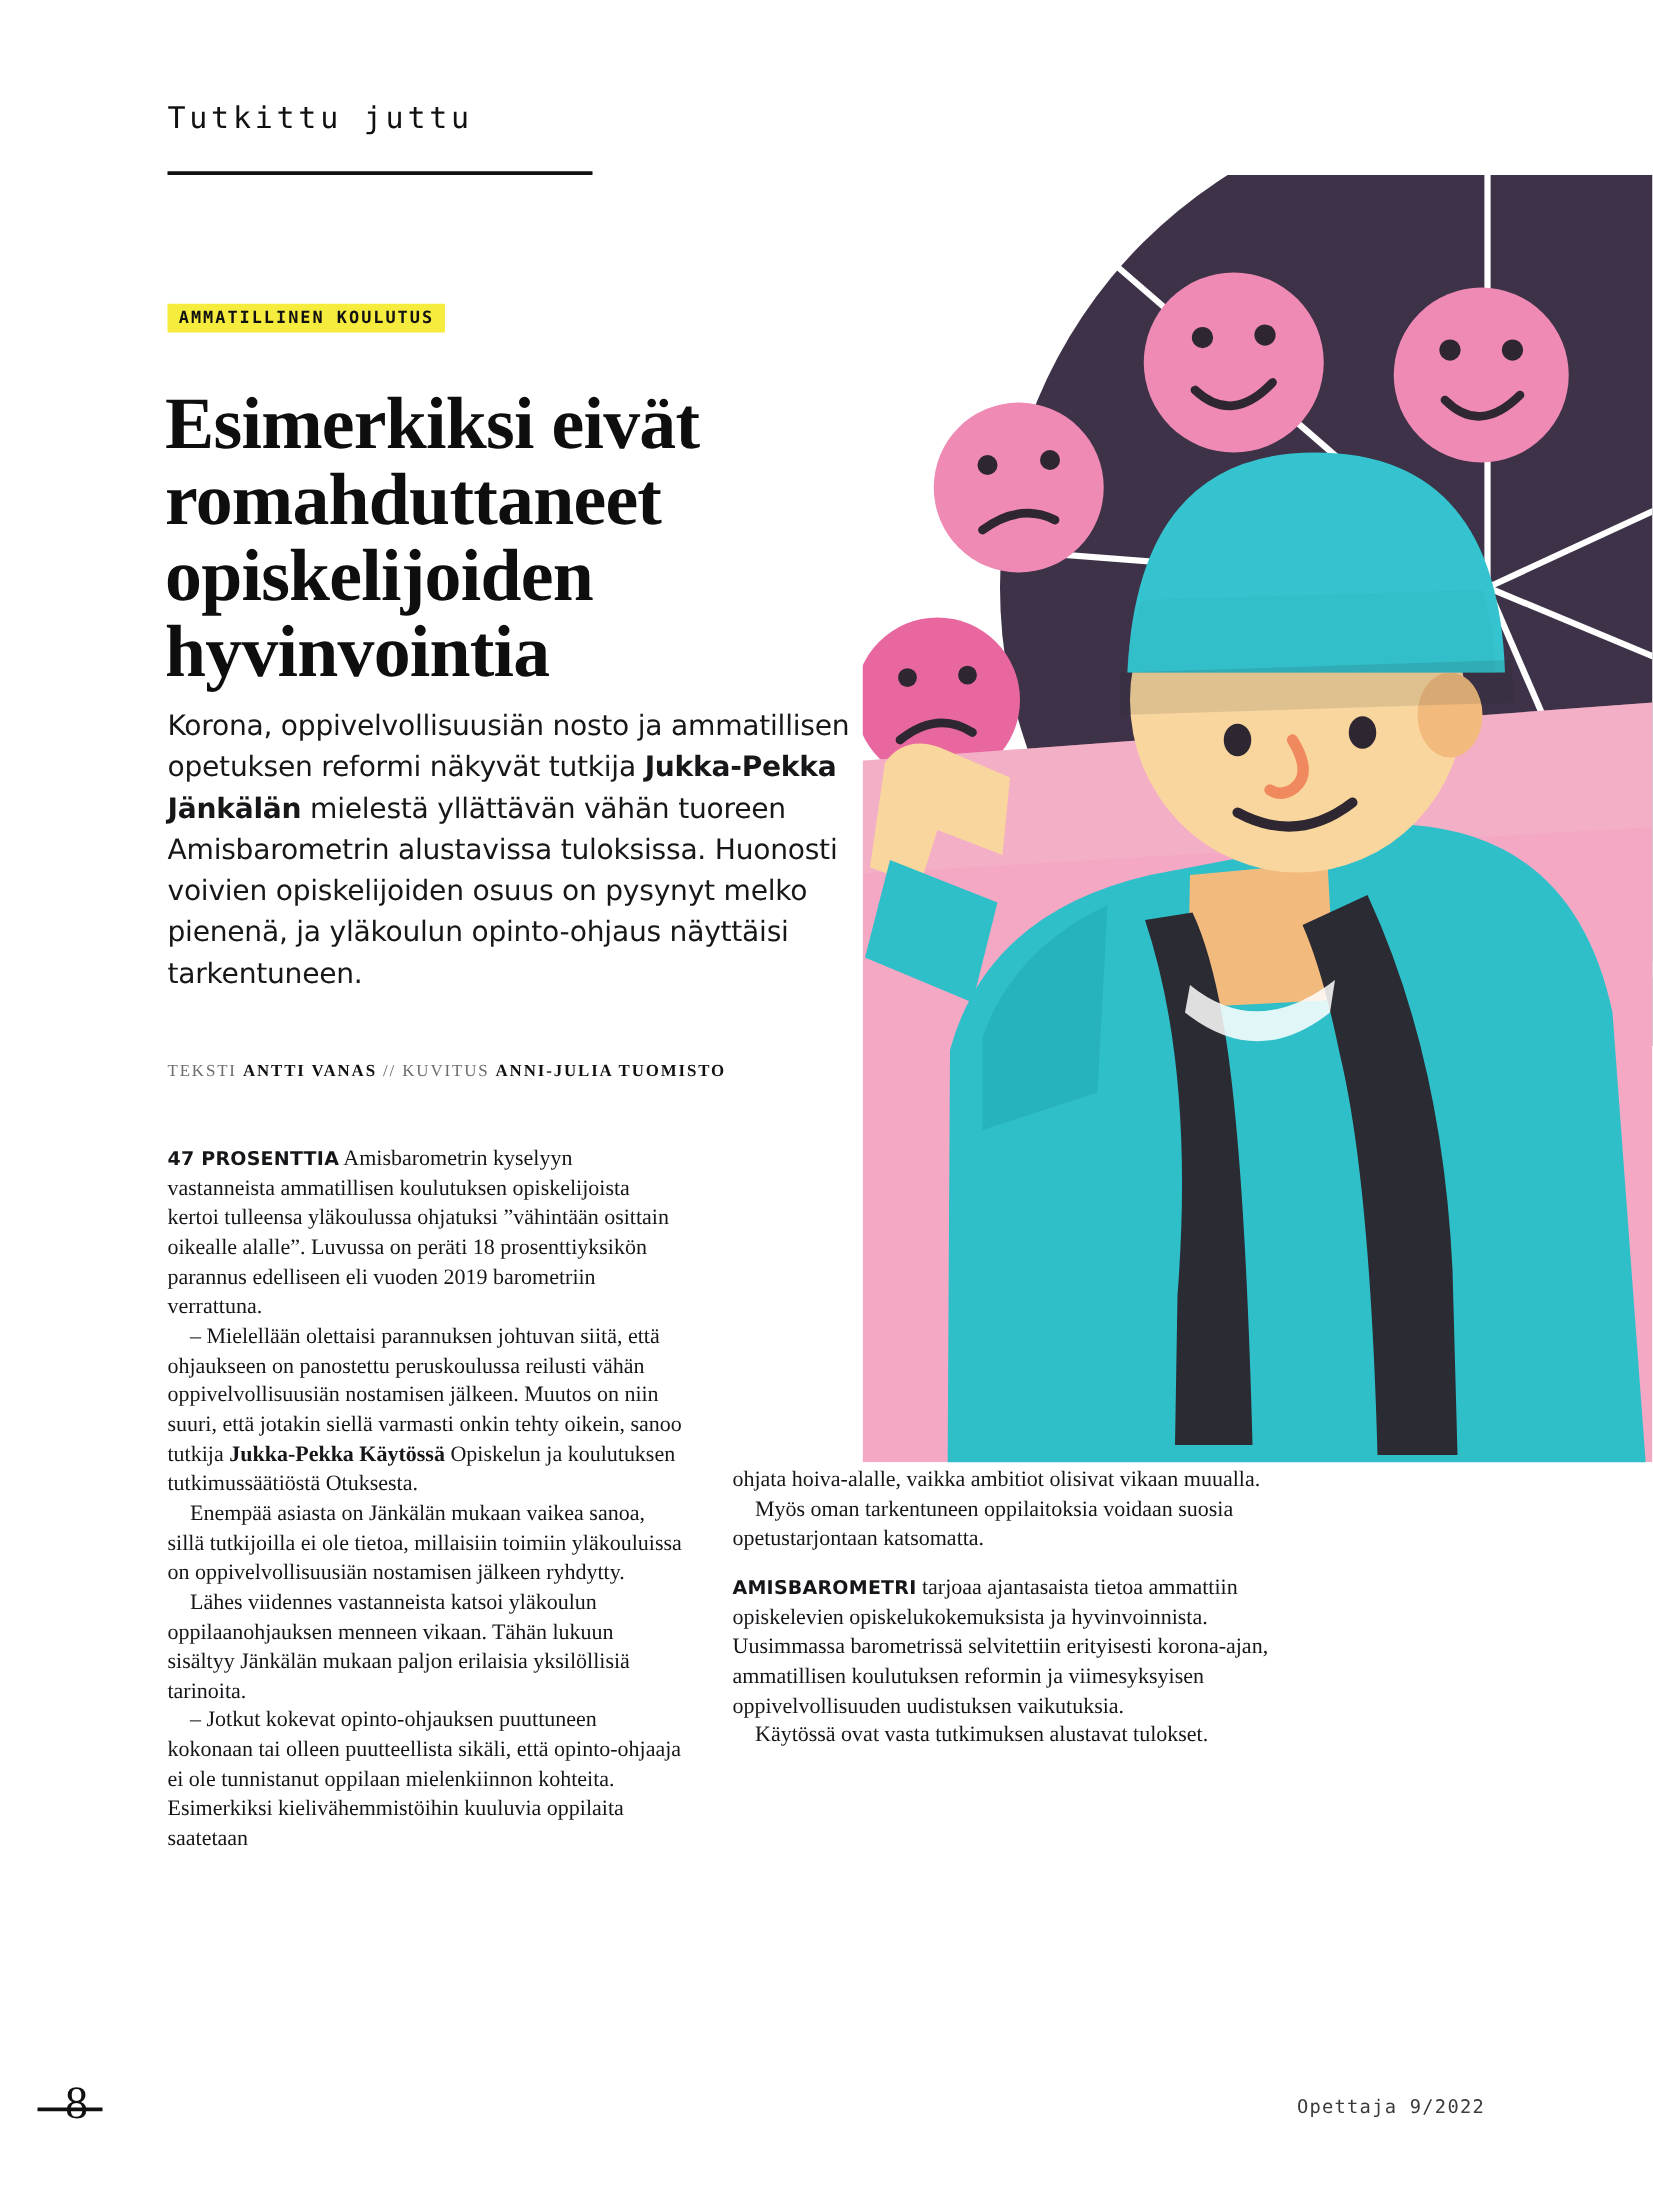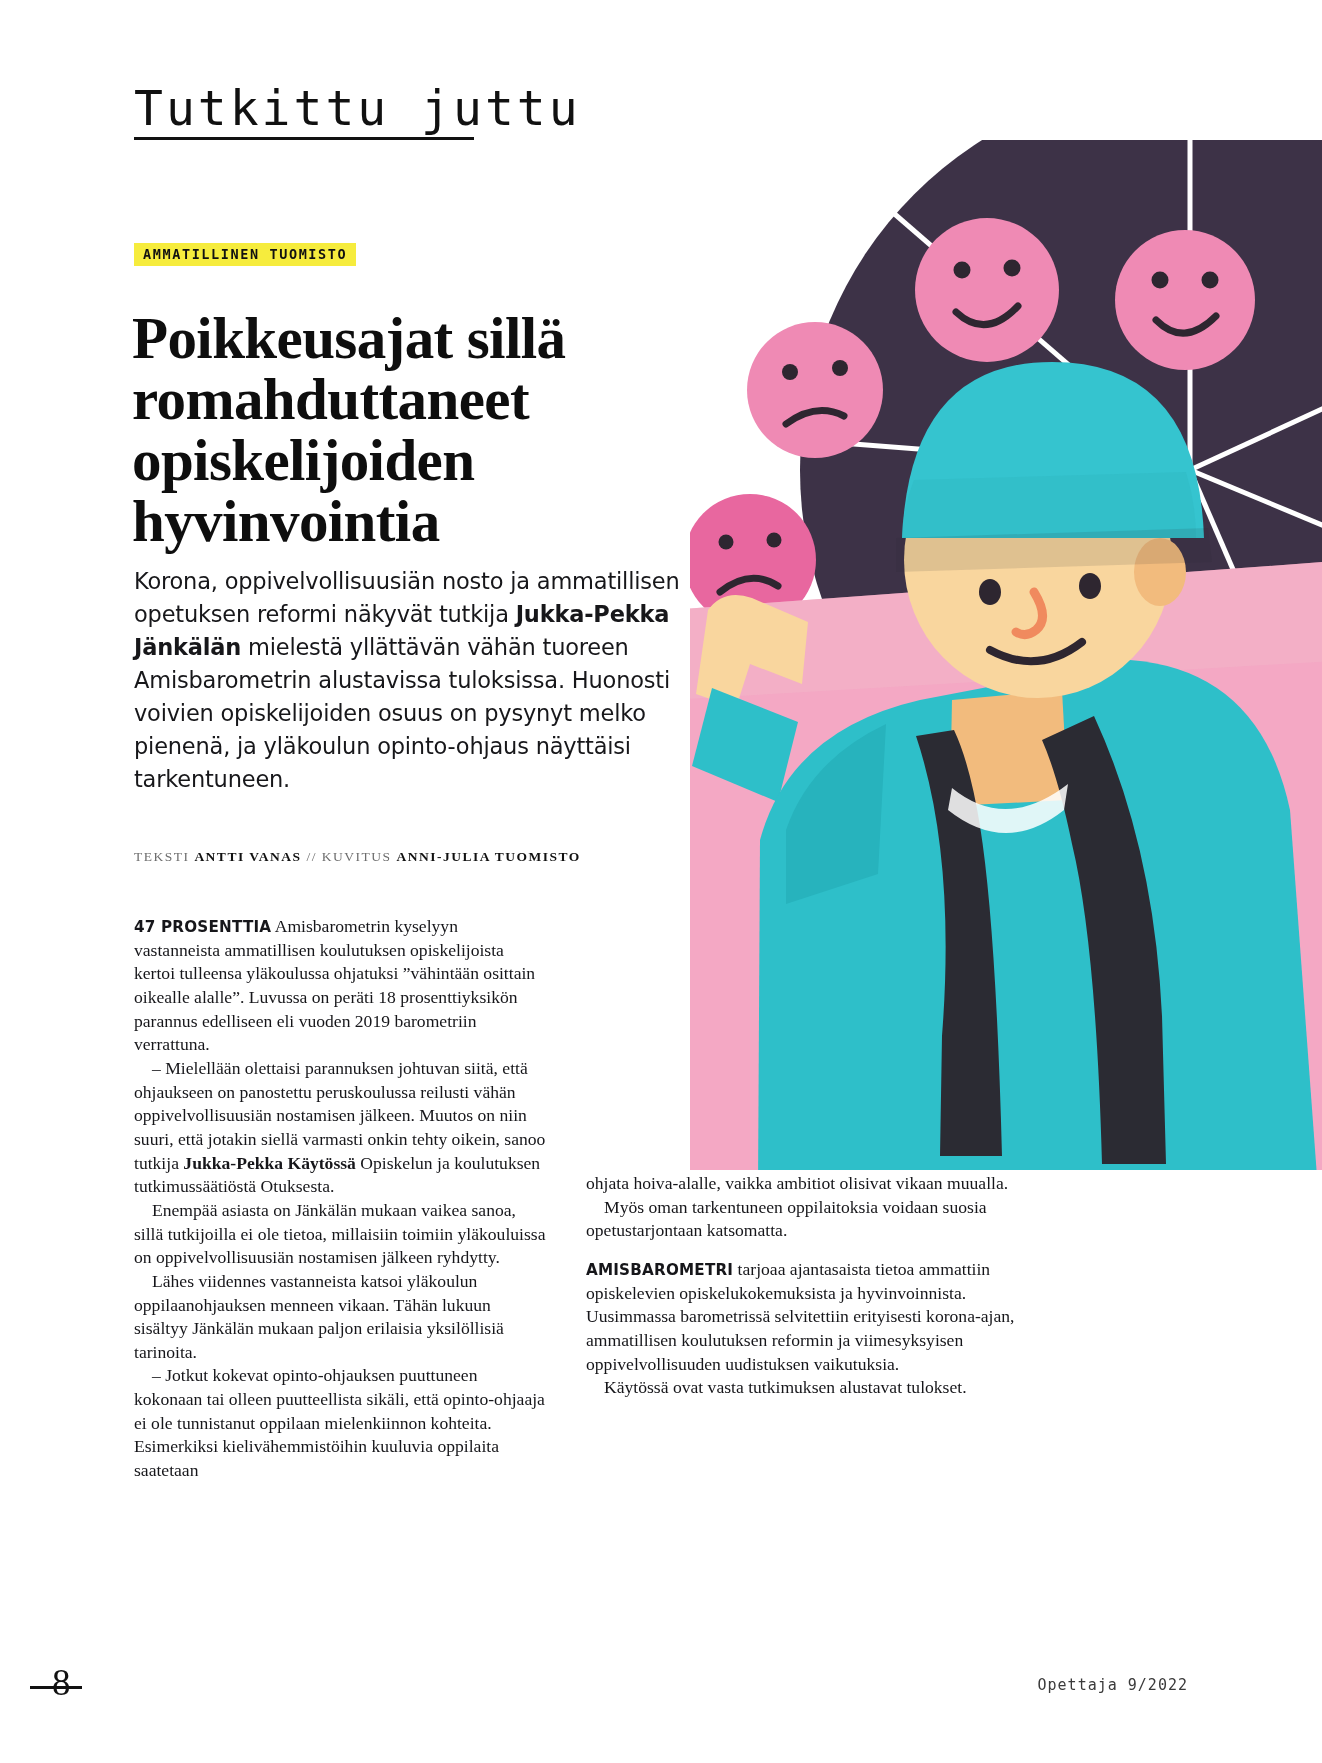--- a/index.html
+++ b/index.html
@@ -22,21 +22,21 @@
     inset: 0;
     background: #ffffff;
   }
 
   
   .section-kicker {
     position: absolute;
     left: 134px;
     top: 80px;
     font-family: "DejaVu Sans Mono", monospace;
-    font-size: 48px;
+    font-size: 24px;
     letter-spacing: 3px;
     color: #111;
     font-weight: 400;
   }
   .kicker-rule {
     position: absolute;
     left: 134px;
     top: 137px;
     width: 340px;
     height: 3px;
@@ -264,23 +264,23 @@
 
           <path d="M226 596 q40 120 26 300 l-2 120 l62 0 q-6 -230 -22 -330 q-10 -62 -26 -96 z" fill="#2b2b33"></path>
           <path d="M404 576 q60 130 68 300 l4 148 l-64 0 q-6 -220 -30 -320 q-14 -68 -30 -104 z" fill="#2b2b33"></path>
 
           <path d="M262 648 q54 44 116 -4 l-4 26 q-58 46 -116 0 z" fill="#ffffff" opacity="0.85"></path>
         </g>
       </g>
     </svg>
   </div>
 
-  <div class="tag">AMMATILLINEN TUOMISTO</div>
-
-  <h1 class="headline">Poikkeusajat sillä romahduttaneet opiskelijoiden hyvinvointia</h1>
+  <div class="tag">AMMATILLINEN KOULUTUS</div>
+
+  <h1 class="headline">Esimerkiksi eivät romahduttaneet opiskelijoiden hyvinvointia</h1>
 
   <div class="standfirst">
     <span>Korona, oppivelvollisuusiän nosto ja ammatillisen opetuksen reformi näkyvät tutkija </span><b>Jukka-Pekka Jänkälän</b><span> mielestä yllättävän vähän tuoreen Amisbarometrin alustavissa tuloksissa. Huonosti voivien opiskelijoiden osuus on pysynyt melko pienenä, ja yläkoulun opinto-ohjaus näyttäisi tarkentuneen.</span>
   </div>
 
   <div class="byline">
     <span class="lbl">TEKSTI</span>
     <span class="nm">ANTTI VANAS</span>
     <span class="lbl">//</span>
     <span class="lbl">KUVITUS</span>

